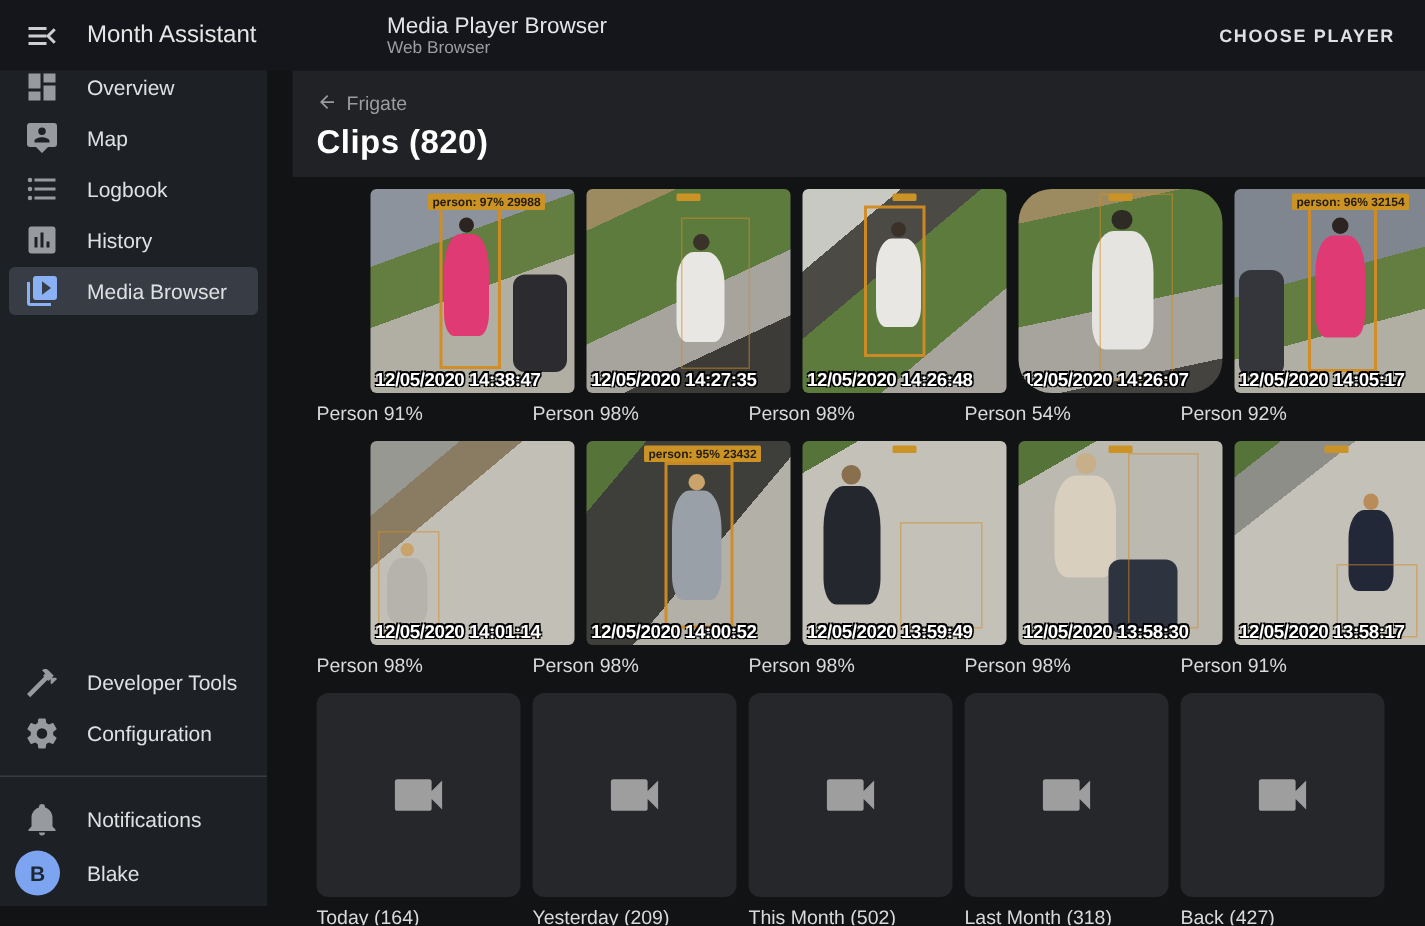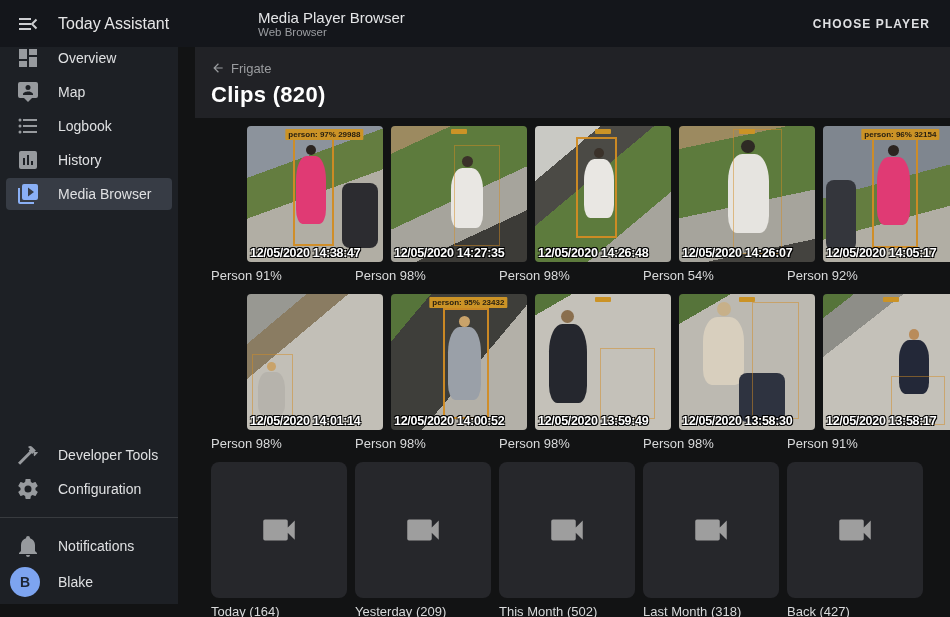--- a/index.html
+++ b/index.html
@@ -76,21 +76,21 @@
 <body>
 
 <div class="topbar">
   <div class="topbar-left">
     <span class="menu-toggle">
       <svg viewBox="0 0 24 24">
           <path fill="currentColor" d="M3 6h12v2H3zm0 5h12v2H3zm0 5h12v2H3z"></path>
           <path d="M20.5 7.5 16 12l4.5 4.5" stroke="currentColor" stroke-width="2" fill="none"></path>
         </svg>
     </span>
-    <span class="app-title">Today Assistant</span>
+    <span class="app-title">Month Assistant</span>
   </div>
   <div class="topbar-main">
     <div class="page-titles">
       <div class="page-title">Media Player Browser</div>
       <div class="page-subtitle">Web Browser</div>
     </div>
     <div class="choose-player">CHOOSE PLAYER</div>
   </div>
 </div>
 
@@ -216,21 +216,21 @@
         <div class="p-body" style="background: rgb(233, 231, 227);"></div>
       </div>
 
       <div class="bbox" style="left: 30%; top: 8%; width: 30%; height: 74%;"></div>
       <div class="tag mini"></div>
       <div class="ts">12/05/2020 14:26:48</div>
     </div>
     <div class="caption">Person 98%</div>
   </div>
       <div class="tile">
-    <div class="thumb" style="background: linear-gradient(168deg, rgb(156, 138, 96) 0%, rgb(156, 138, 96) 14%, rgb(93, 123, 61) 14%, rgb(93, 123, 61) 56%, rgb(166, 164, 156) 56%, rgb(166, 164, 156) 86%, rgb(68, 67, 63) 86%, rgb(68, 67, 63) 100%);">
+    <div class="thumb" style="background: linear-gradient(168deg, rgb(156, 138, 96) 0%, rgb(156, 138, 96) 14%, rgb(93, 123, 61) 14%, rgb(93, 123, 61) 56%, rgb(166, 164, 156) 56%, rgb(166, 164, 156) 86%, rgb(68, 67, 63) 86%, rgb(68, 67, 63) 100%); border-radius: 22px;">
       <div class="person" style="left: 36%; top: 10%; width: 30%; height: 76%;">
         <div class="p-head" style="background: rgb(46, 42, 36);"></div>
         <div class="p-body" style="background: rgb(230, 228, 224);"></div>
       </div>
 
       <div class="bbox faint" style="left: 40%; top: 2%; width: 36%; height: 92%;"></div>
       <div class="tag mini"></div>
       <div class="ts">12/05/2020 14:26:07</div>
     </div>
     <div class="caption">Person 54%</div>

